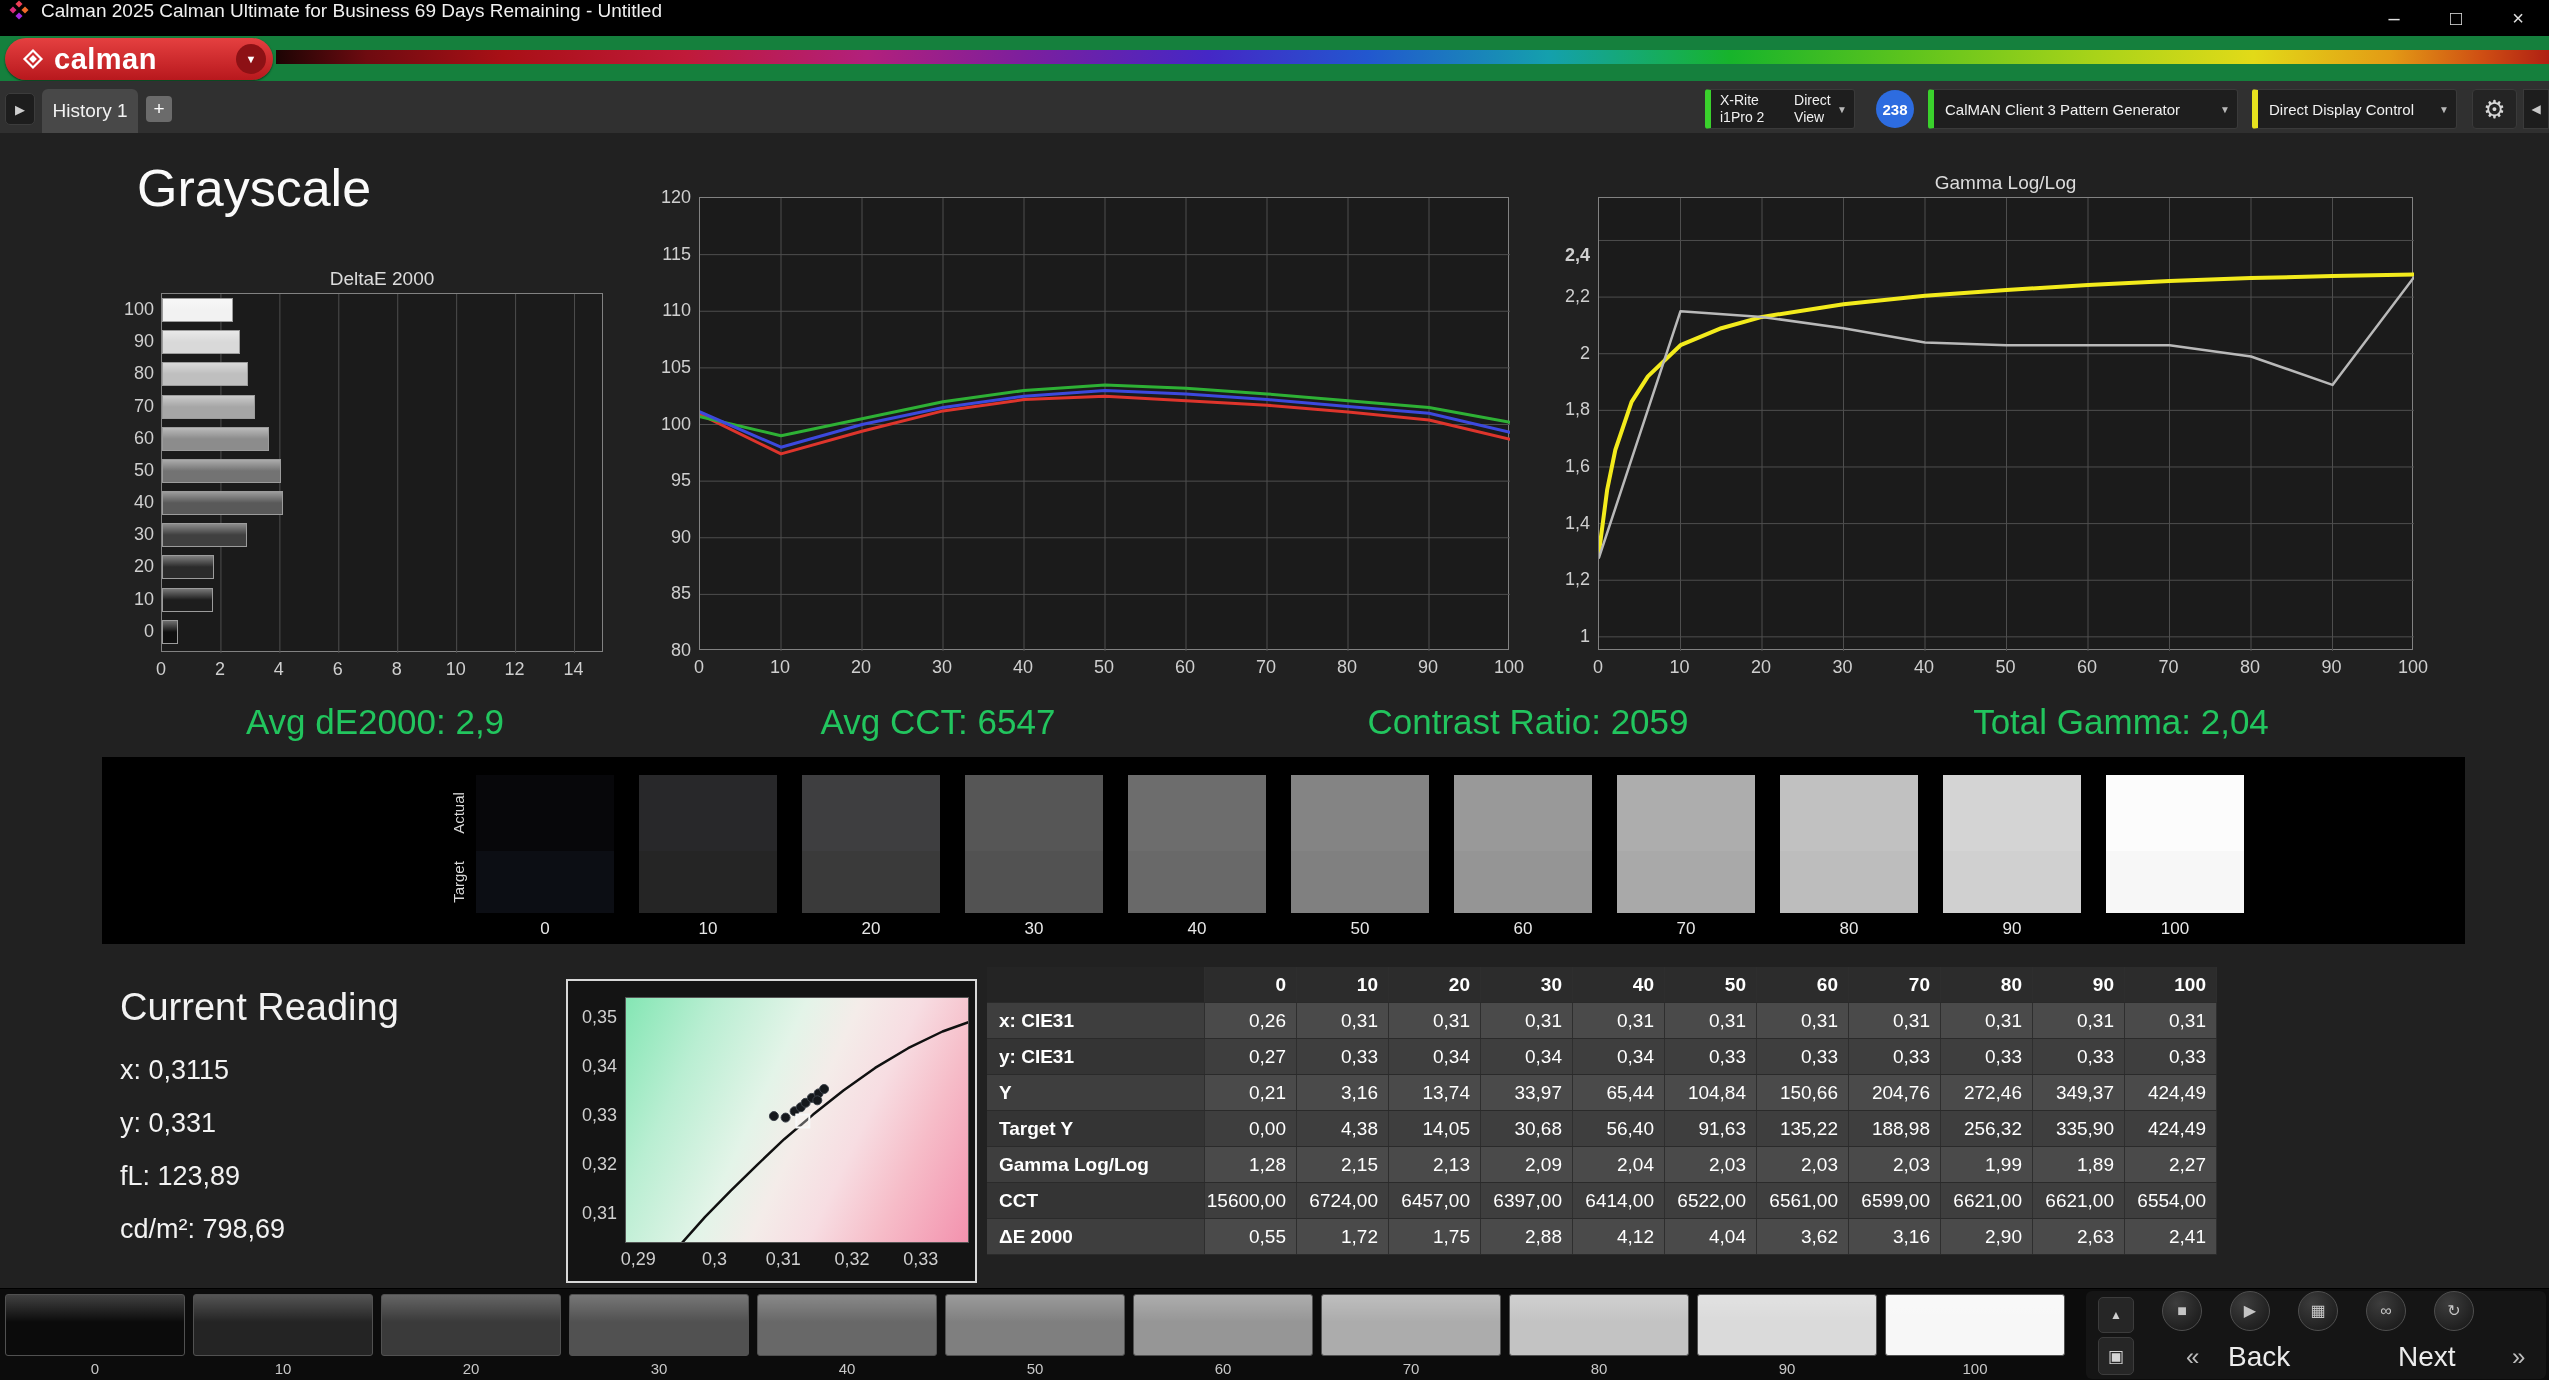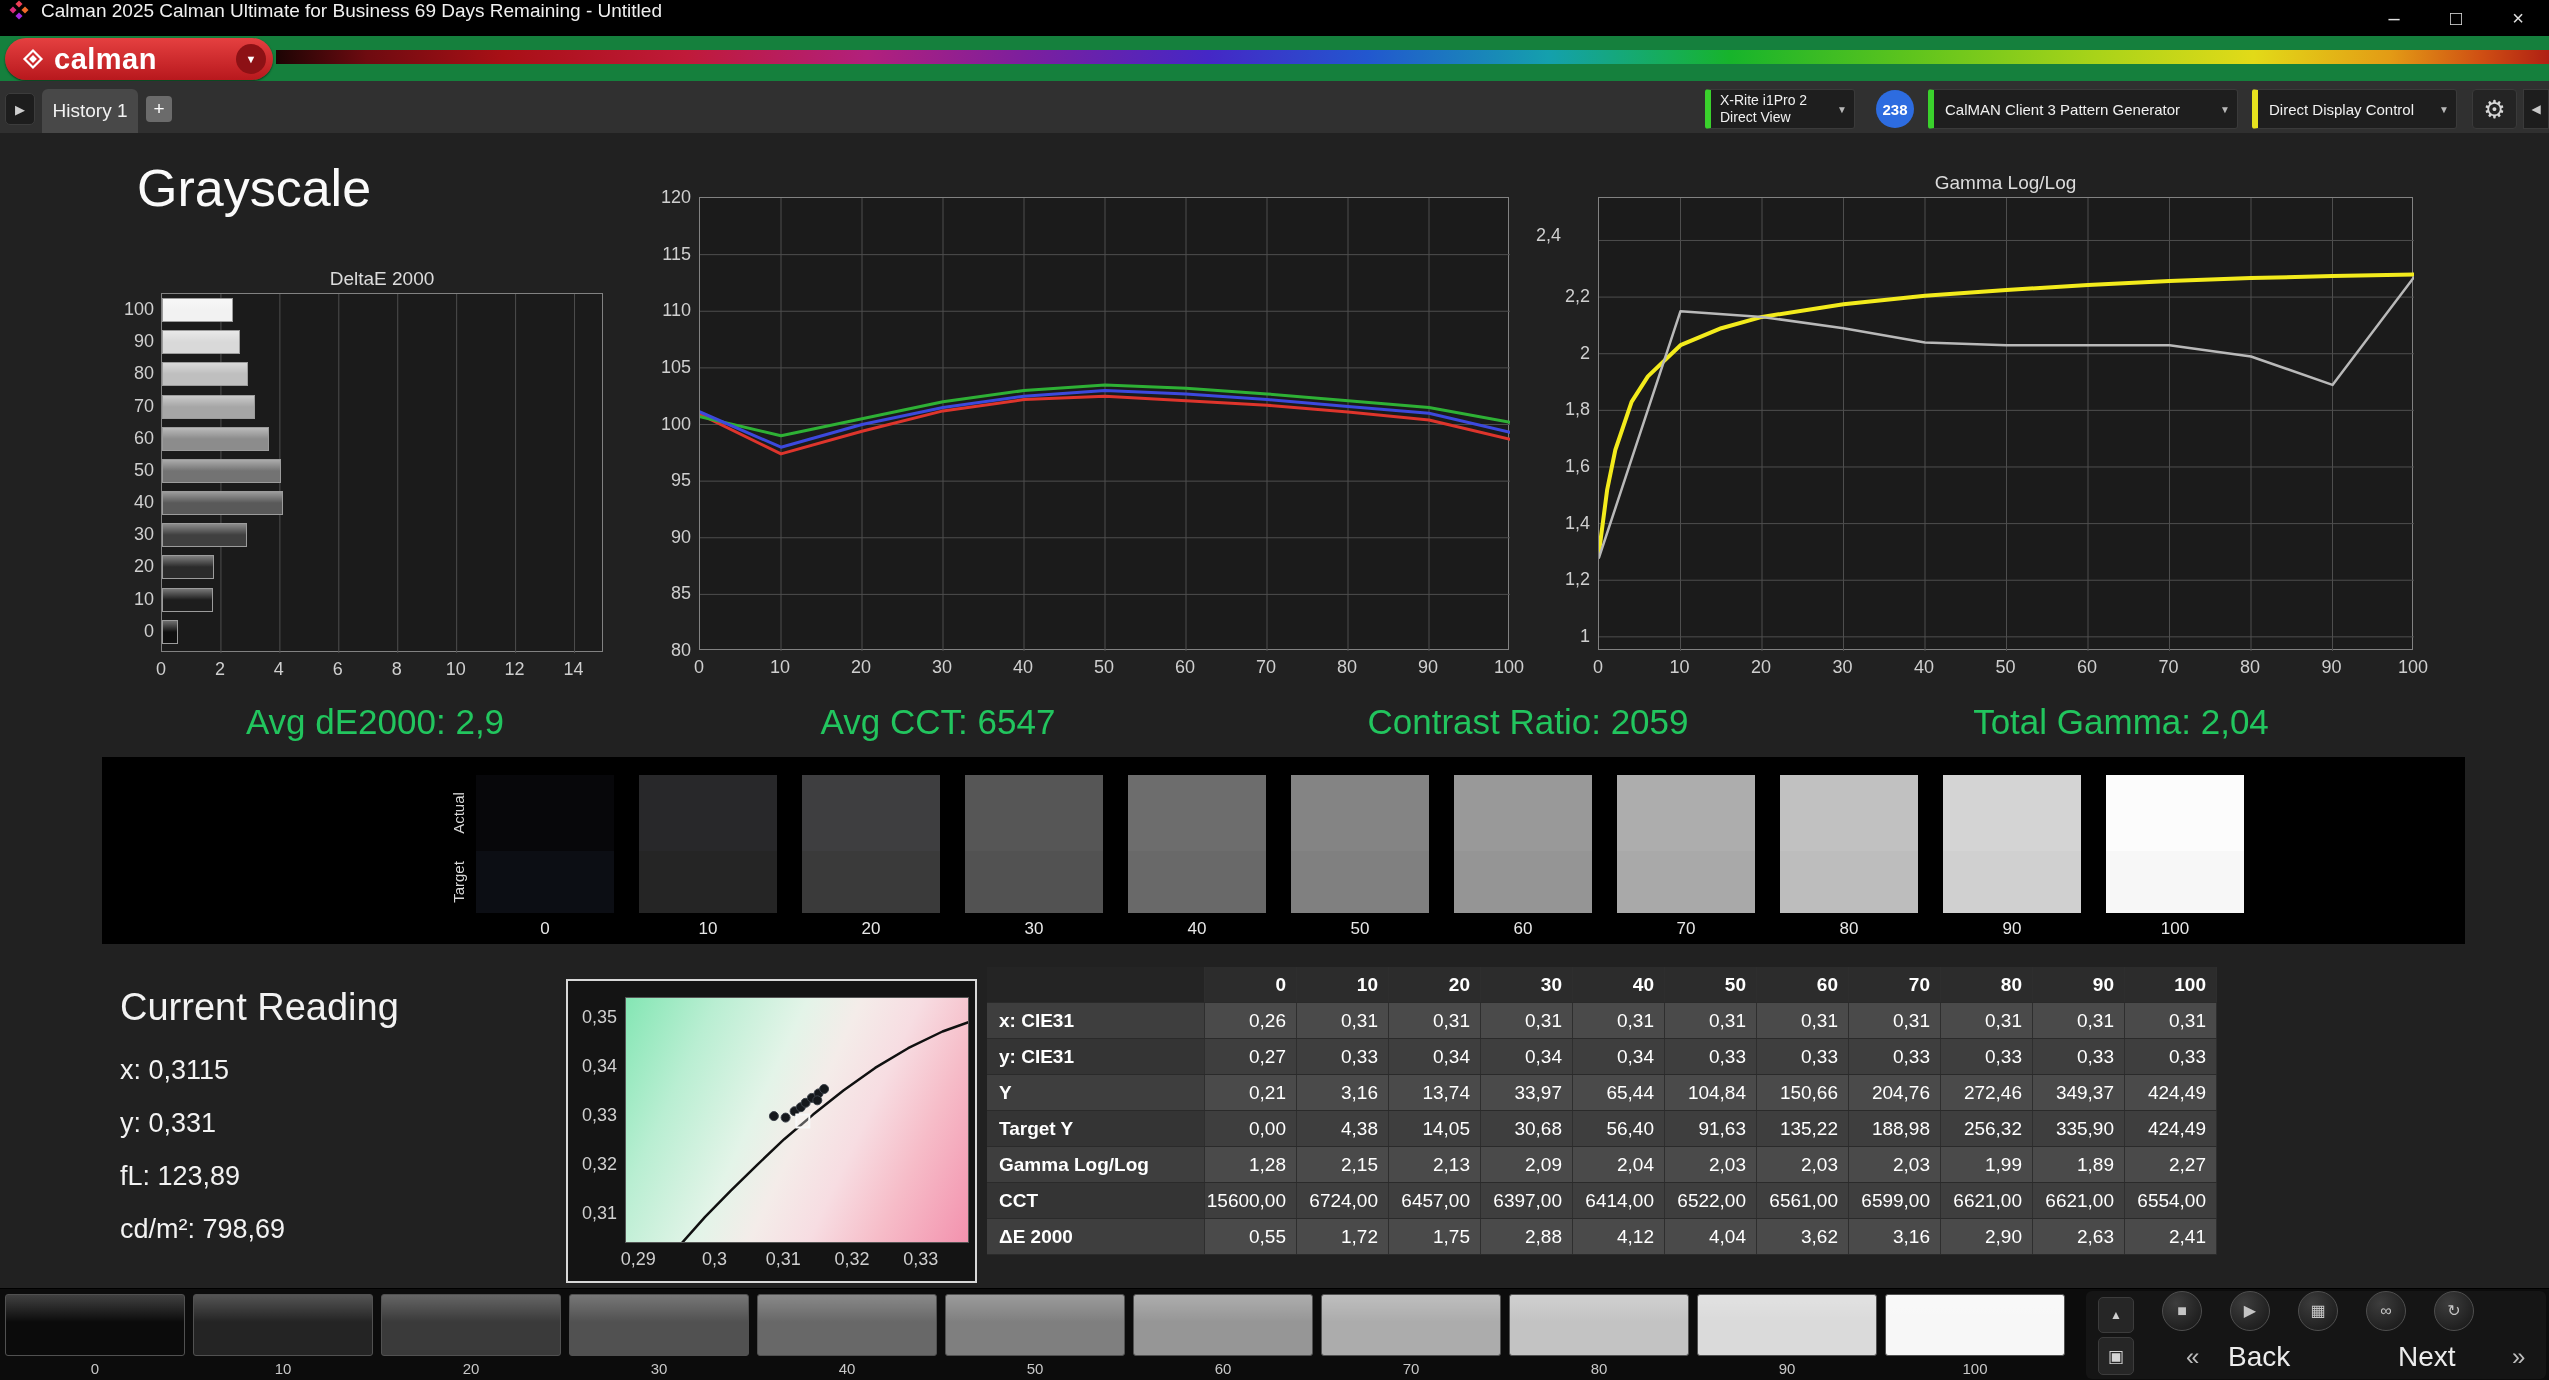--- a/index.html
+++ b/index.html
@@ -23,21 +23,21 @@
   #rainbow{position:absolute;left:276px;top:14px;width:2273px;height:14px;
     background:linear-gradient(90deg,#1c0404 0%,#6e0b10 4%,#a91016 10%,#c01a39 18%,#b2207c 26%,#7c1f9e 33%,#4527c6 41%,#2257cf 48%,#14a0ad 56%,#17b42b 64%,#5fc41d 72%,#a8d319 80%,#e2da18 87%,#e39b15 93%,#cf4f13 97%,#b02013 100%)}
 
   
   #tabbar{position:absolute;left:0;top:81px;width:2549px;height:52px;background:#303030}
   #tab-scroll-left{position:absolute;left:5px;top:12px;width:30px;height:32px;background:#1d1d1d;border:1px solid #3c3c3c;border-radius:5px;color:#cfcfcf;font-size:13px;display:flex;align-items:center;justify-content:center}
   #history-tab{position:absolute;left:42px;top:8px;width:96px;height:44px;background:#484848;border-radius:6px 6px 0 0;color:#f2f2f2;font-size:19px;display:flex;align-items:center;justify-content:center}
   #add-tab{position:absolute;left:146px;top:15px;width:26px;height:26px;background:#6b6b6b;border-radius:4px;color:#fff;font-size:19px;display:flex;align-items:center;justify-content:center}
   .dd-btn{position:absolute;top:8px;height:40px;background:#1e1e1e;border:1px solid #3a3a3a;border-radius:3px;color:#f0f0f0;display:flex;align-items:center}
   .dd-btn .arrow{position:absolute;right:7px;color:#b8b8b8;font-size:10px}
-  #meter-btn{left:1705px;width:150px;border-left:6px solid #3ad12c;flex-direction:column;align-items:flex-start;justify-content:center;padding-left:9px;font-size:14px;line-height:17px}
+  #meter-btn{left:1705px;width:150px;border-left:6px solid #3ad12c;align-items:center;justify-content:center;padding-left:9px;font-size:14px;line-height:17px}
   #meter-badge{position:absolute;left:1876px;top:9px;width:38px;height:38px;border-radius:50%;background:#2d6ce0;color:#fff;font-size:15px;font-weight:bold;display:flex;align-items:center;justify-content:center}
   #patterngen-btn{left:1928px;width:310px;border-left:6px solid #3ad12c;padding-left:11px;font-size:15px}
   #displayctrl-btn{left:2252px;width:205px;border-left:6px solid #e6e21e;padding-left:11px;font-size:15px}
   #gear-btn{position:absolute;left:2472px;top:8px;width:45px;height:40px;background:#242424;border:1px solid #3a3a3a;border-radius:4px;color:#d8d8d8;font-size:25px;display:flex;align-items:center;justify-content:center}
   #tab-collapse{position:absolute;left:2523px;top:8px;width:26px;height:40px;background:#1d1d1d;border:1px solid #3a3a3a;color:#c8c8c8;font-size:12px;display:flex;align-items:center;justify-content:center}
 
   
   #page-title{position:absolute;left:137px;top:158px;font-size:52px;color:#fafafa;font-weight:400}
   .chart{position:absolute}
   .chart-title{position:absolute;color:#dcdcdc;font-size:19px;text-align:center}
@@ -272,21 +272,21 @@
       <div class="tick" style="left: 106.5px; top: 489px; width: 50px; text-align: center;">10</div>
       <div class="tick" style="left: 188px; top: 489px; width: 50px; text-align: center;">20</div>
       <div class="tick" style="left: 269.5px; top: 489px; width: 50px; text-align: center;">30</div>
       <div class="tick" style="left: 351px; top: 489px; width: 50px; text-align: center;">40</div>
       <div class="tick" style="left: 432.5px; top: 489px; width: 50px; text-align: center;">50</div>
       <div class="tick" style="left: 514px; top: 489px; width: 50px; text-align: center;">60</div>
       <div class="tick" style="left: 595.5px; top: 489px; width: 50px; text-align: center;">70</div>
       <div class="tick" style="left: 677px; top: 489px; width: 50px; text-align: center;">80</div>
       <div class="tick" style="left: 758.5px; top: 489px; width: 50px; text-align: center;">90</div>
       <div class="tick" style="left: 840px; top: 489px; width: 50px; text-align: center;">100</div>
-      <div class="tick" style="left: -12px; top: 57px; width: 54px; ">2,4</div>
+      <div class="tick" style="left: -12px; top: 77px; width: 54px; text-align: right; font-weight: bold;">2,4</div>
       <div class="tick" style="left: -12px; top: 118.094px; width: 54px; text-align: right;">2,2</div>
       <div class="tick" style="left: -12px; top: 174.719px; width: 54px; text-align: right;">2</div>
       <div class="tick" style="left: -12px; top: 231.344px; width: 54px; text-align: right;">1,8</div>
       <div class="tick" style="left: -12px; top: 287.969px; width: 54px; text-align: right;">1,6</div>
       <div class="tick" style="left: -12px; top: 344.594px; width: 54px; text-align: right;">1,4</div>
       <div class="tick" style="left: -12px; top: 401.219px; width: 54px; text-align: right;">1,2</div>
       <div class="tick" style="left: -12px; top: 457.844px; width: 54px; text-align: right;">1</div>
     </div>
 
   <div class="stat" style="left:375px">Avg dE2000: 2,9</div>

